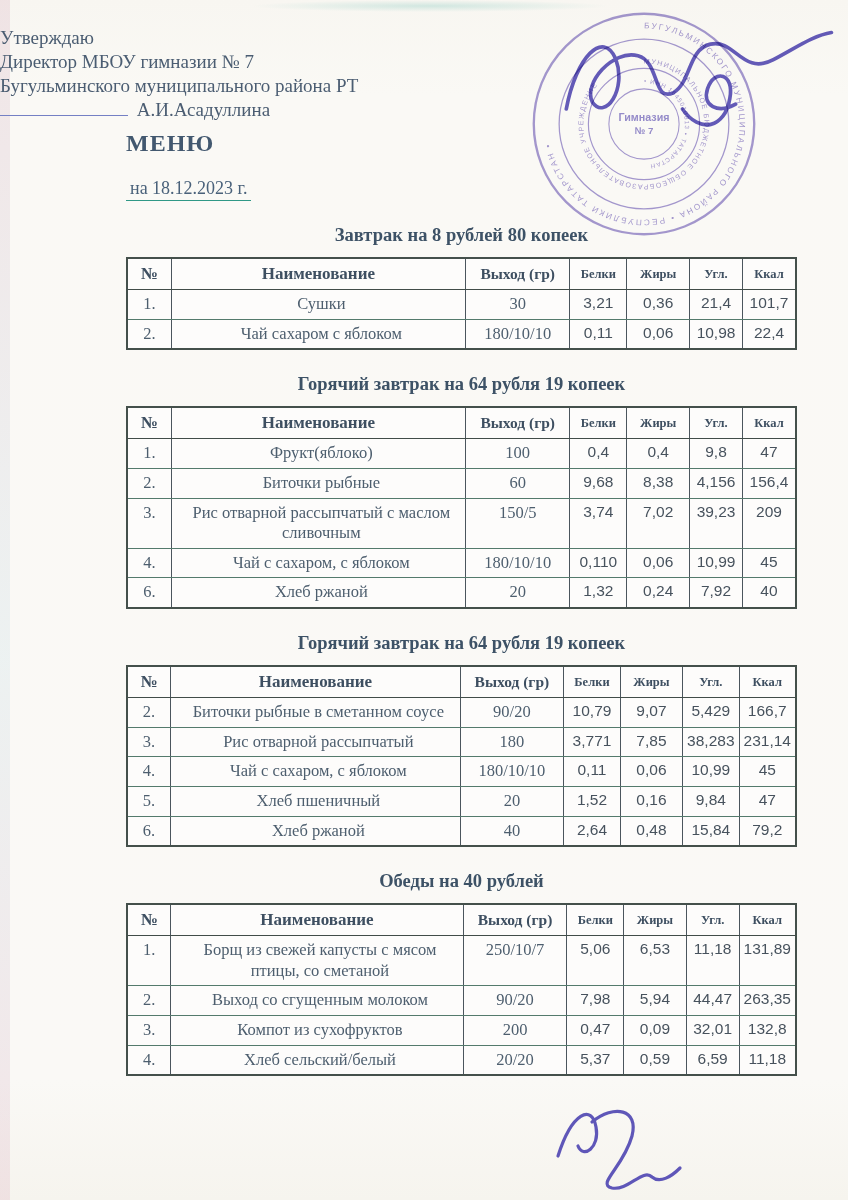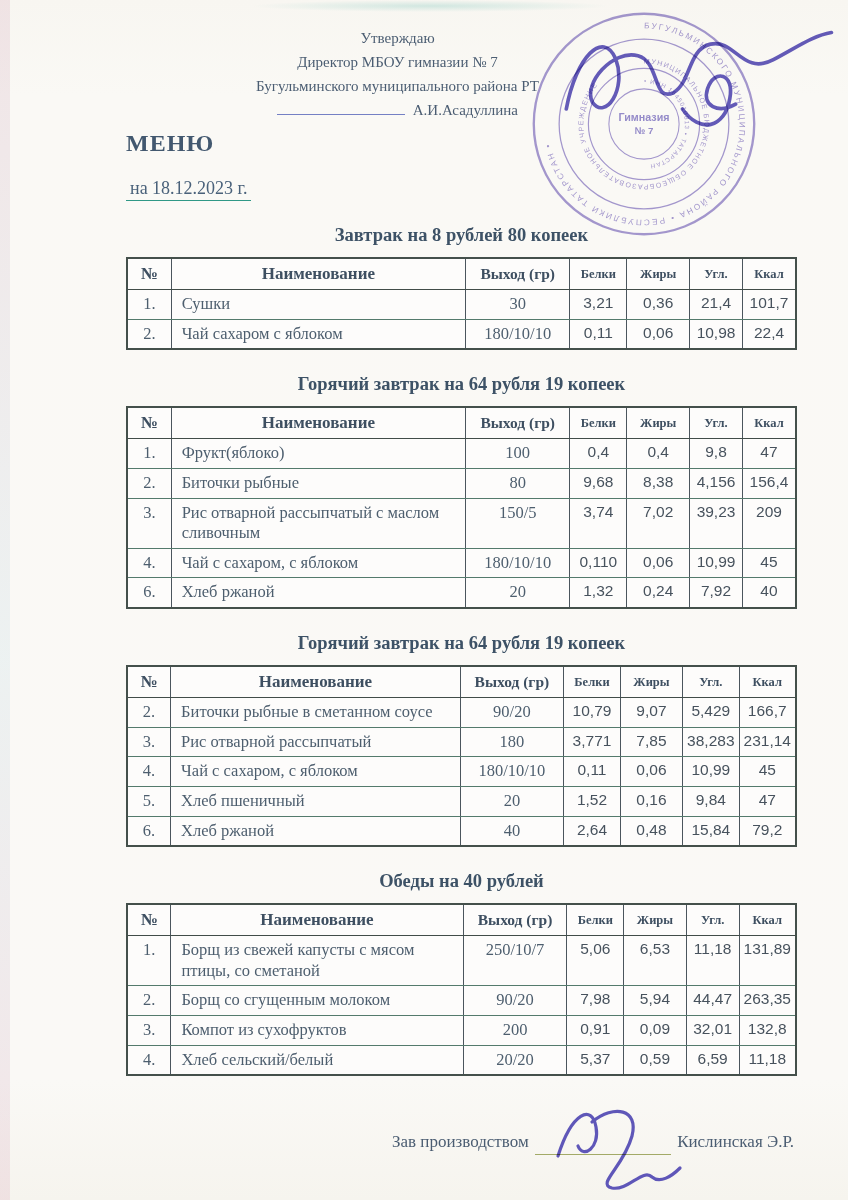--- a/index.html
+++ b/index.html
@@ -13,22 +13,22 @@
   }
   .page{position:relative;width:848px;height:1200px;
     background:linear-gradient(180deg,#f8f6f1 0%,#faf9f5 8%,#faf9f6 90%,#f6f4ee 100%);}
   
   .edge-left{position:absolute;left:0;top:0;bottom:0;width:10px;pointer-events:none;
     background:linear-gradient(180deg,rgba(214,170,188,.25),rgba(176,208,222,.18) 55%,rgba(222,178,194,.28));}
   .smudge-top{position:absolute;left:250px;top:0;width:360px;height:12px;pointer-events:none;
     background:radial-gradient(ellipse at center,rgba(145,205,196,.38),rgba(145,205,196,0) 70%);}
 
   
-  .approval{padding-top:26px;text-align:center;padding-right:53px;
-    font-size:15px;line-height:24px;color:#4b5d72;position:relative;z-index:3;}
+  .approval{padding-top:26px;text-align:left;padding-right:53px;
+    font-size:19px;line-height:24px;color:#4b5d72;position:relative;z-index:3;}
   .approval .sig-blank{display:inline-block;width:128px;height:14px;
     border-bottom:1.6px solid #7480c4;margin-right:4px;vertical-align:baseline;}
 
   
   .menu-head{width:671px;margin-left:126px;text-align:left;position:relative;z-index:3;}
   .menu-title{font-size:24px;font-weight:bold;letter-spacing:1px;color:#42586f;margin-top:8px;}
   .menu-date{display:inline-block;font-size:18px;color:#49617a;margin-top:3px;
     border-bottom:1.8px solid #2f9886;padding:0 4px 1px;}
 
   
@@ -48,21 +48,21 @@
     border:2px solid #44504b;background:rgba(255,255,255,.55);}
   .menu-table th,.menu-table td{
     border-left:1.5px solid #4b555d;border-right:1.5px solid #4b555d;
     border-top:1.5px solid #547a6c;border-bottom:1.5px solid #547a6c;}
   .menu-table thead th{color:#3e4f61;padding:5px 3px;border-bottom:1.8px solid #414c48;}
   .menu-table thead .col-num,.menu-table thead .col-name{font-size:17px;font-weight:bold;}
   .menu-table thead .col-portion{font-size:15.5px;font-weight:bold;}
   .menu-table thead .col-protein,.menu-table thead .col-fat,
   .menu-table thead .col-carb,.menu-table thead .col-kcal{font-size:12.5px;font-weight:600;}
   .menu-table td{font-size:16.5px;color:#4d5e6e;padding:4px 4px;vertical-align:top;text-align:center;}
-  .menu-table td.col-name{text-align:left;padding-left:10px;line-height:1.25;}
+  .menu-table td.col-name{text-align:center;padding-left:10px;line-height:1.25;}
   .menu-table td.num{font-family:"Liberation Sans", sans-serif;font-size:15.5px;color:#47525d;}
   col.col-num{width:6.6%;} col.col-name{width:44%;} col.col-portion{width:15.6%;}
   col.col-protein{width:8.5%;} col.col-fat{width:9.4%;} col.col-carb{width:7.9%;} col.col-kcal{width:8%;}
 
   
   .footer{position:relative;margin:52px 0 0 392px;width:402px;z-index:3;
     font-size:17px;color:#4b5d72;}
   .f-row{display:flex;align-items:baseline;line-height:27px;}
   .f-role{white-space:nowrap;}
   .f-blank{flex:1;margin:0 6px;height:14px;align-self:flex-end;}
@@ -206,21 +206,21 @@
               <td class="col-name">Фрукт(яблоко)</td>
               <td class="col-portion">100</td>
               <td class="col-protein num">0,4</td>
               <td class="col-fat num">0,4</td>
               <td class="col-carb num">9,8</td>
               <td class="col-kcal num">47</td>
             </tr>
             <tr>
               <td class="col-num">2.</td>
               <td class="col-name">Биточки рыбные</td>
-              <td class="col-portion">80</td>
+              <td class="col-portion">60</td>
               <td class="col-protein num">9,68</td>
               <td class="col-fat num">8,38</td>
               <td class="col-carb num">4,156</td>
               <td class="col-kcal num">156,4</td>
             </tr>
             <tr>
               <td class="col-num">3.</td>
               <td class="col-name">Рис отварной рассыпчатый с маслом сливочным</td>
               <td class="col-portion">150/5</td>
               <td class="col-protein num">3,74</td>
@@ -351,32 +351,32 @@
               <td class="col-num">1.</td>
               <td class="col-name">Борщ из свежей капусты с мясом птицы, со сметаной</td>
               <td class="col-portion">250/10/7</td>
               <td class="col-protein num">5,06</td>
               <td class="col-fat num">6,53</td>
               <td class="col-carb num">11,18</td>
               <td class="col-kcal num">131,89</td>
             </tr>
             <tr>
               <td class="col-num">2.</td>
-              <td class="col-name">Борщ со сгущенным молоком</td>
+              <td class="col-name">Выход со сгущенным молоком</td>
               <td class="col-portion">90/20</td>
               <td class="col-protein num">7,98</td>
               <td class="col-fat num">5,94</td>
               <td class="col-carb num">44,47</td>
               <td class="col-kcal num">263,35</td>
             </tr>
             <tr>
               <td class="col-num">3.</td>
               <td class="col-name">Компот из сухофруктов</td>
               <td class="col-portion">200</td>
-              <td class="col-protein num">0,91</td>
+              <td class="col-protein num">0,47</td>
               <td class="col-fat num">0,09</td>
               <td class="col-carb num">32,01</td>
               <td class="col-kcal num">132,8</td>
             </tr>
             <tr>
               <td class="col-num">4.</td>
               <td class="col-name">Хлеб сельский/белый</td>
               <td class="col-portion">20/20</td>
               <td class="col-protein num">5,37</td>
               <td class="col-fat num">0,59</td>
@@ -390,19 +390,14 @@
 
   <div class="footer">
     <div class="footer-sign">
       <svg viewBox="0 0 160 105" width="160" height="105">
         <g fill="none" stroke="#4d45b2" stroke-width="3.2" stroke-linecap="round">
           <path d="M18,60 C32,16 52,8 56,31 C60,52 43,63 38,50"></path>
           <path d="M52,26 C74,8 99,13 92,40 C83,72 56,88 72,92 C88,95 103,72 112,81 C120,88 132,80 140,72"></path>
         </g>
       </svg>
     </div>
-    <div class="f-row">
-      <span class="f-role">Зав производством</span>
-      <span class="f-blank b1"></span>
-      <span class="f-name">Кислинская Э.Р.</span>
-    </div>
   </div>
 </div>
 
 </body></html>

